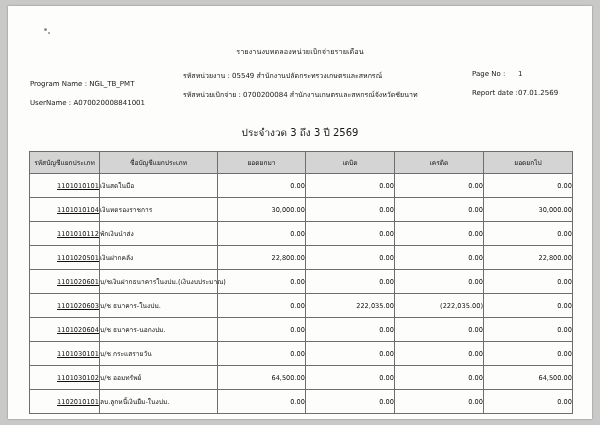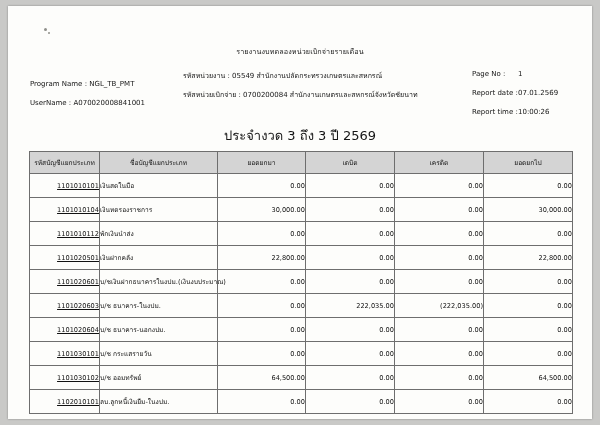--- a/index.html
+++ b/index.html
@@ -75,21 +75,21 @@
     left: 510px;
     top: 0;
     white-space: nowrap;
   }
   .period {
     position: absolute;
     left: 0;
     top: 119px;
     width: 584px;
     text-align: center;
-    font-size: 13px;
+    font-size: 10px;
     color: #151515;
   }
   table.report {
     position: absolute;
     left: 21px;
     top: 145px;
     width: 543px;
     border-collapse: collapse;
     font-size: 6.6px;
     color: #111;
@@ -158,24 +158,20 @@
         <span class="meta-right-value">1</span>
       </div>
       <div class="meta-row">
         <span class="meta-left">
           <span>UserName :</span>
           <span>A070020008841001</span>
         </span>
         <span class="meta-center">รหัสหน่วยเบิกจ่าย : 0700200084 สำนักงานเกษตรและสหกรณ์จังหวัดชัยนาท</span>
         <span class="meta-right-label">Report date :</span>
         <span class="meta-right-value">07.01.2569</span>
-      </div>
-      <div class="meta-row">
-        <span class="meta-right-label">Report time :</span>
-        <span class="meta-right-value">10:00:26</span>
       </div>
     </div>
 
     <div class="period">ประจำงวด 3 ถึง 3 ปี 2569</div>
 
     <table class="report">
       <colgroup>
         <col class="col-code">
           <col class="col-name">
           <col class="col-bf">

